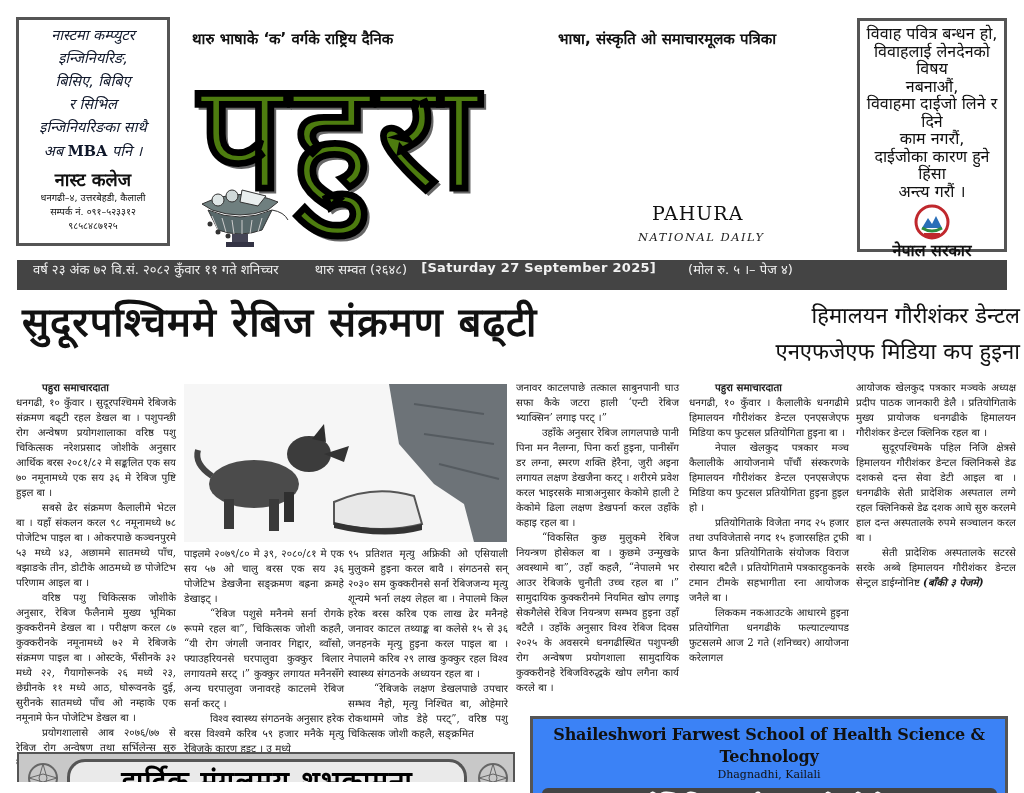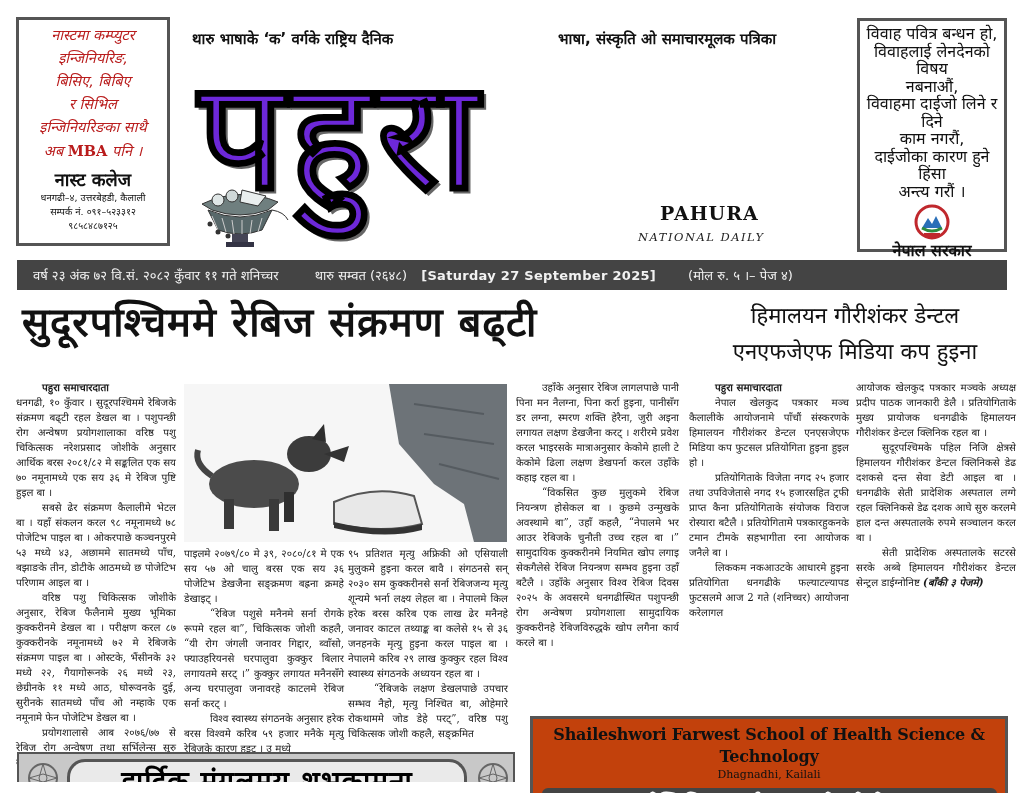--- a/index.html
+++ b/index.html
@@ -3,50 +3,50 @@
 <meta charset="utf-8">
 <style>
   * { box-sizing: border-box; margin: 0; padding: 0; }
   html, body { width: 1024px; height: 793px; overflow: hidden; background: #ffffff; }
   body { position: relative; font-family: "DejaVu Serif", serif; color: #111; }
 
   .abs { position: absolute; }
 
   
   .ad-left { left: 16px; top: 17px; width: 154px; height: 229px; border: 3px solid #555; padding: 4px 4px; text-align: center; background: #fff; }
-  .ad-left .ital { font-family: "DejaVu Sans", sans-serif; font-style: italic; font-size: 14.5px; line-height: 23px; color: #b91c1c; }
+  .ad-left .ital { font-family: "DejaVu Sans", sans-serif; font-style: italic; font-size: 14.5px; line-height: 23px; color: #0f172a; }
   .ad-left .ital b { font-family: "DejaVu Serif", serif; font-style: normal; font-weight: bold; }
   .ad-left .college { font-family: "DejaVu Sans", sans-serif; font-weight: bold; font-size: 18px; margin-top: 4px; }
   .ad-left .small { font-family: "DejaVu Sans", sans-serif; font-size: 9.5px; line-height: 14px; }
 
   
   .tagline { font-family: "DejaVu Sans", sans-serif; font-weight: bold; font-size: 15px; }
   .tag-left { left: 192px; top: 28px; text-align: right; }
   .tag-right { left: 558px; top: 28px; }
   .masthead { left: 198px; top: 63px; width: 640px; height: 145px; }
   .masthead-title {
     font-family: "DejaVu Sans", sans-serif; font-weight: bold; font-size: 152px;
-    line-height: 145px; letter-spacing: 6px; color: #6d28d9;
+    line-height: 145px; letter-spacing: 6px; color: #4d7c0f;
     -webkit-text-stroke: 2px #000;
     text-shadow: 3px 3px 0 #666, -1px -1px 0 #fff;
     white-space: nowrap;
   }
   .logo-basket { left: 188px; top: 180px; width: 104px; height: 70px; }
-  .pahura-en { left: 652px; top: 202px; font-family: "DejaVu Serif", serif; font-weight: bold; font-size: 19px; letter-spacing: 1px; margin-left: 8px; }
+  .pahura-en { left: 652px; top: 202px; font-family: "DejaVu Serif", serif; font-weight: normal; font-size: 19px; letter-spacing: 1px; }
   .national-daily { left: 638px; top: 230px; font-family: "DejaVu Serif", serif; font-style: italic; font-size: 11.5px; letter-spacing: 1.5px; color: #222; }
 
   
   .ad-right { left: 857px; top: 18px; width: 150px; height: 234px; border: 3px solid #555; padding: 4px 3px; text-align: center; background: #fff; }
   .ad-right .txt { font-family: "DejaVu Sans", sans-serif; font-size: 16px; line-height: 17.5px; }
   .ad-right .emblem { width: 36px; height: 36px; margin: 4px auto 2px; }
   .ad-right .gov { font-family: "DejaVu Sans", sans-serif; font-weight: bold; font-size: 16px; line-height: 18px; }
   .ad-right .board { font-family: "DejaVu Sans", sans-serif; font-weight: bold; font-size: 19px; line-height: 24px; }
 
   
-  .datebar { left: 17px; top: 260px; width: 990px; height: 30px; background: #444; color: #f2f2f2; display: flex; align-items: center; font-size: 13px; font-family: "DejaVu Sans", sans-serif; }
+  .datebar { left: 17px; top: 260px; width: 990px; height: 30px; background: #444; color: #f2f2f2; display: flex; font-size: 13px; font-family: "DejaVu Sans", sans-serif; }
   .datebar span { white-space: nowrap; }
   .db1 { margin-left: 16px; }
   .db2 { margin-left: 36px; }
   .db3 { margin-left: 14px; font-weight: bold; letter-spacing: 0.3px; }
   .db4 { margin-left: 32px; }
 
   
   .headline-main { left: 22px; top: 288px; width: 648px; font-family: "DejaVu Sans", sans-serif; font-weight: bold; font-size: 40px; line-height: 68px; white-space: nowrap; letter-spacing: 1px; }
 
   
@@ -55,32 +55,32 @@
   .col p.first { text-indent: 0; }
   .byline { font-weight: bold; text-indent: 0; }
   .col-a1 { left: 16px; top: 380px; width: 160px; }
   .col-a2 { left: 184px; top: 546px; width: 160px; }
   .col-a3 { left: 348px; top: 546px; width: 160px; }
   .col-a4 { left: 516px; top: 380px; width: 163px; }
 
   .photo { left: 184px; top: 384px; width: 323px; height: 158px; background: #f4f4f4; overflow: hidden; }
 
   
-  .headline-right { left: 690px; top: 298px; width: 330px; text-align: center; font-family: "DejaVu Sans", sans-serif; font-size: 22px; line-height: 36px; }
+  .headline-right { left: 690px; top: 298px; width: 330px; text-align: right; font-family: "DejaVu Sans", sans-serif; font-size: 22px; line-height: 36px; }
   .col-b1 { left: 689px; top: 380px; width: 160px; }
   .col-b2 { left: 856px; top: 380px; width: 160px; }
   .cont-note { font-style: italic; font-weight: bold; }
 
   
   .ad-bottom-left { left: 17px; top: 752px; width: 498px; height: 30px; border: 2px solid #555; border-bottom: none; background: #c8c8c8; overflow: hidden; }
   .greet-band { position: absolute; left: 48px; top: 5px; width: 400px; height: 40px; background: #eaeaea; border: 3px solid #555; border-bottom: none; border-radius: 18px 18px 0 0; text-align: center; }
   .greet-text { font-family: "DejaVu Sans", sans-serif; font-weight: bold; font-size: 28px; line-height: 40px; color: #000; letter-spacing: 1px; }
   .orn { position: absolute; top: 6px; width: 36px; height: 36px; }
 
-  .ad-bottom-right { left: 530px; top: 716px; width: 478px; height: 77px; border: 3px solid #555; border-bottom: none; text-align: center; background: #c2410c; }
+  .ad-bottom-right { left: 530px; top: 716px; width: 478px; height: 77px; border: 3px solid #555; border-bottom: none; text-align: center; background: #3b82f6; }
   .school { font-family: "DejaVu Serif", serif; font-weight: bold; font-size: 16px; line-height: 22px; margin-top: 5px; letter-spacing: -0.2px; }
   .school-loc { font-family: "DejaVu Serif", serif; font-size: 11px; line-height: 14px; }
   .notice-bar { margin: 6px auto 0; width: 455px; height: 28px; background: #444; border-radius: 6px 6px 0 0; color: #fff; font-family: "DejaVu Sans", sans-serif; font-weight: bold; font-size: 19px; line-height: 28px; }
 </style>
 </head>
 <body>
 
 <div class="abs ad-left">
   <div class="ital">नास्टमा कम्प्युटर</div>
   <div class="ital">इन्जिनियरिङ,</div>
@@ -188,31 +188,33 @@
   <p>“रेबिज पशुसे मनैनमे सर्ना रोगके रूपमे रहल बा”, चिकित्सक जोशी कहलै, “यी रोग जंगली जनावर गिद्दार, ब्वाँसो, फ्याउहरियनसे घरपालुवा कुक्कुर बिलार लगायतमे सरट् ।” कुक्कुर लगायत मनैनसँगे अन्य घरपालुवा जनावरहे काटलमे रेबिज सर्ना करट् ।</p>
   <p>विश्व स्वास्थ्य संगठनके अनुसार हरेक बरस विश्वमे करिब ५९ हजार मनैके मृत्यु रेबिजके कारण हुइट् । उ मध्ये</p>
 </div>
 
 <div class="abs col col-a3">
   <p class="first">९५ प्रतिशत मृत्यु अफ्रिकी ओ एसियाली मुलुकमे हुइना करल बावै । संगठनसे सन् २०३० सम कुक्करीनसे सर्ना रेबिजजन्य मृत्यु शून्यमे भर्ना लक्ष्य लेहल बा । नेपालमे किल हरेक बरस करिब एक लाख ढेर मनैनहे जनावर काटल तथ्याङ्क बा कलेसे १५ से ३६ जनहनके मृत्यु हुइना करल पाइल बा । नेपालमे करिब २९ लाख कुक्कुर रहल विश्व स्वास्थ्य संगठनके अध्ययन रहल बा ।</p>
   <p>“रेबिजके लक्षण डेखलपाछे उपचार सम्भव नैहो, मृत्यु निश्चित बा, ओहेमारे रोकथाममे जोड डेहे परट्”, वरिष्ठ पशु चिकित्सक जोशी कहलै, सङ्क्रमित</p>
 </div>
 
 <div class="abs col col-a4">
+  <p class="first">जनावर काटलपाछे तत्काल साबुनपानी घाउ सफा कैके जटरा हाली ‘एन्टी रेबिज भ्याक्सिन’ लगाइ परट् ।”</p>
   <p>उहाँके अनुसार रेबिज लागलपाछे पानी पिना मन नैलग्ना, पिना कर्रा हुइना, पानीसँग डर लग्ना, स्मरण शक्ति हेरैना, जुरी अइना लगायत लक्षण डेखजैना करट् । शरीरमे प्रवेश करल भाइरसके मात्राअनुसार केकोमे हाली टे केकोमे ढिला लक्षण डेखपर्ना करल उहाँके कहाइ रहल बा ।</p>
   <p>“विकसित कुछ मुलुकमे रेबिज नियन्त्रण होसेकल बा । कुछमे उन्मुखके अवस्थामे बा”, उहाँ कहलै, “नेपालमे भर आउर रेबिजके चुनौती उच्च रहल बा ।” सामुदायिक कुक्करीनमे नियमित खोप लगाइ सेकगैलेसे रेबिज नियन्त्रण सम्भव हुइना उहाँ बटैलै । उहाँके अनुसार विश्व रेबिज दिवस २०२५ के अवसरमे धनगढीस्थित पशुपन्छी रोग अन्वेषण प्रयोगशाला सामुदायिक कुक्करीनहे रेबिजविरुद्धके खोप लगैना कार्य करले बा ।</p>
 </div>
 
 <div class="abs headline-right">
   <div>हिमालयन गौरीशंकर डेन्टल</div>
   <div>एनएफजेएफ मिडिया कप हुइना</div>
 </div>
 
 <div class="abs col col-b1">
   <p class="byline">पहुरा समाचारदाता</p>
+  <p class="first">धनगढी, १० कुँवार । कैलालीके धनगढीमे हिमालयन गौरीशंकर डेन्टल एनएसजेएफ मिडिया कप फुटसल प्रतियोगिता हुइना बा ।</p>
   <p>नेपाल खेलकुद पत्रकार मञ्च कैलालीके आयोजनामे पाँचौं संस्करणके हिमालयन गौरीशंकर डेन्टल एनएसजेएफ मिडिया कप फुटसल प्रतियोगिता हुइना हुइल हो ।</p>
   <p>प्रतियोगिताके विजेता नगद २५ हजार तथा उपविजेतासे नगद १५ हजारसहित ट्रफी प्राप्त कैना प्रतियोगिताके संयोजक विराज रोस्यारा बटैलै । प्रतियोगितामे पत्रकारहुकनके टमान टीमके सहभागीता रना आयोजक जनैले बा ।</p>
   <p>लिककम नकआउटके आधारमे हुइना प्रतियोगिता धनगढीके फल्याटल्यापड फुटसलमे आज 2 गते (शनिच्चर) आयोजना करेलागल</p>
 </div>
 
 <div class="abs col col-b2">
   <p class="first">आयोजक खेलकुद पत्रकार मञ्चके अध्यक्ष प्रदीप पाठक जानकारी डेलै । प्रतियोगिताके मुख्य प्रायोजक धनगढीके हिमालयन गौरीशंकर डेन्टल क्लिनिक रहल बा ।</p>
   <p>सुदूरपश्चिमके पहिल निजि क्षेत्रसे हिमालयन गौरीशंकर डेन्टल क्लिनिकसे डेढ दशकसे दन्त सेवा डेटी आइल बा । धनगढीके सेती प्रादेशिक अस्पताल लग्गे रहल क्लिनिकसे डेढ दशक आघे सुरु करलमे हाल दन्त अस्पतालके रुपमे सञ्चालन करल बा ।</p>
   <p><span>सेती प्रादेशिक अस्पतालके सटरसे सरके अब्बे हिमालयन गौरीशंकर डेन्टल सेन्ट्रल डाईग्नोनिष्ट</span> <span class="cont-note">(बाँकी ३ पेजमे)</span></p>
 </div>

